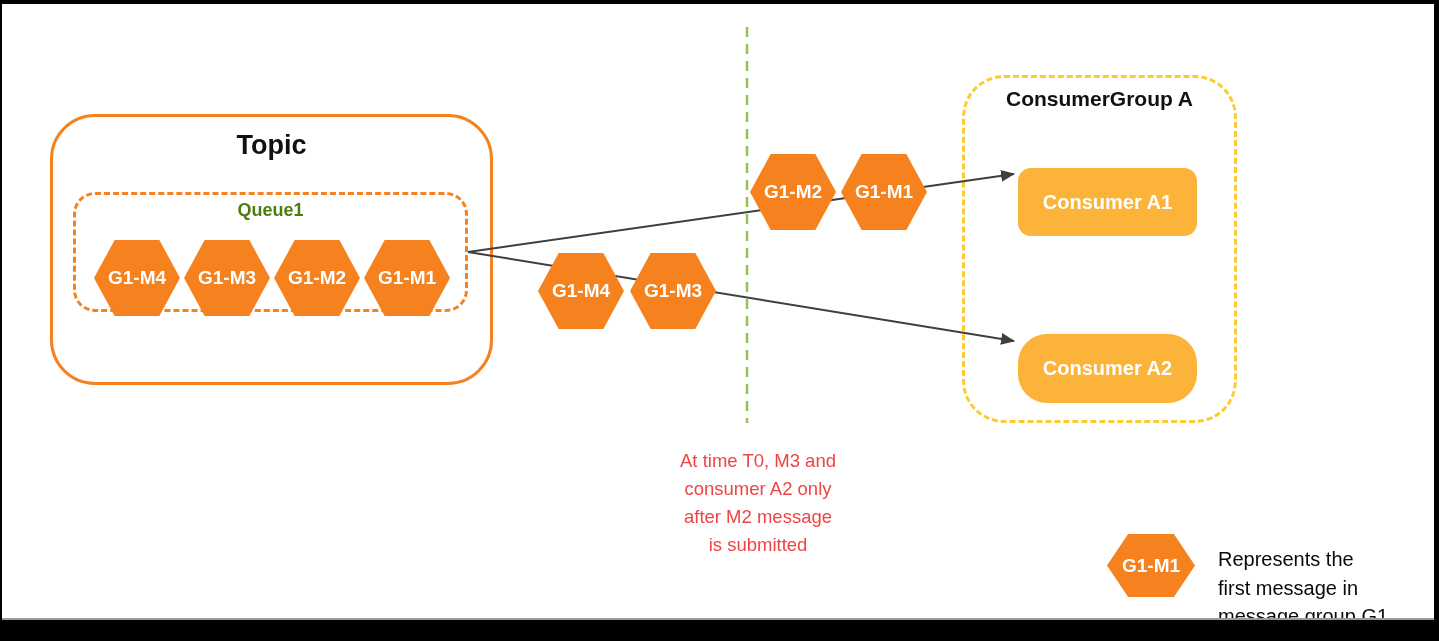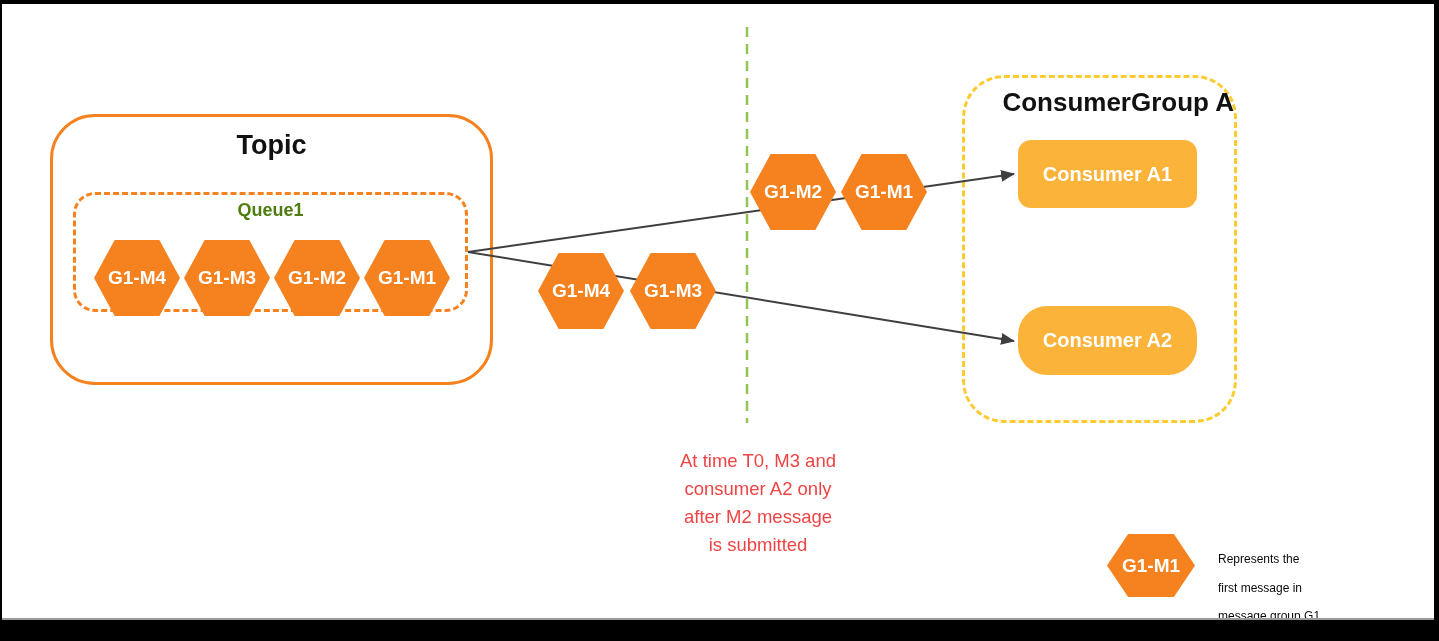--- a/index.html
+++ b/index.html
@@ -57,43 +57,44 @@
   #connector-layer { position: absolute; left: 0; top: 0; z-index: 2; }
 
   
   .cg-box {
     position: absolute; left: 962px; top: 75px;
     width: 275px; height: 348px; box-sizing: border-box;
     border: 3px dashed #FECB2F; border-radius: 42px;
   }
   .cg-title {
     position: absolute; left: 0; top: 9px; width: 100%;
-    text-align: right; font-size: 26px; font-weight: 600; color: #111;
+    text-align: center; font-size: 21px; font-weight: 600; color: #111;
   }
   .consumer-box {
     position: absolute; left: 1018px; width: 179px; height: 68px;
     background: #FBB339; border-radius: 13px;
     display: flex; align-items: center; justify-content: center;
     z-index: 5;
+    margin-top: 28px;
   }
   .consumer-box span { color: #fff; font-weight: 700; font-size: 20px; }
   #consumer-a1 { top: 140px; }
   #consumer-a2 { top: 306px; height: 69px; border-radius: 29px; }
 
   
   .annotation {
     position: absolute; left: 618px; top: 447px; width: 280px;
     text-align: center; font-size: 18.5px; line-height: 28px; color: #ef4444;
   }
 
   
   .legend-hex { left: 1107px; top: 534px; width: 88px; height: 63px; }
   .legend-text {
     position: absolute; left: 1218px; top: 545px; width: 220px;
-    text-align: left; font-size: 12px; line-height: 28.5px; color: #0a0a0a;
+    text-align: left; font-size: 20px; line-height: 28.5px; color: #0a0a0a;
     z-index: 1;
   }
 </style>
 </head>
 <body>
 
 <div id="canvas">
 
   <svg id="connector-layer" width="1439" height="641" viewBox="0 0 1439 641">
     <defs>

